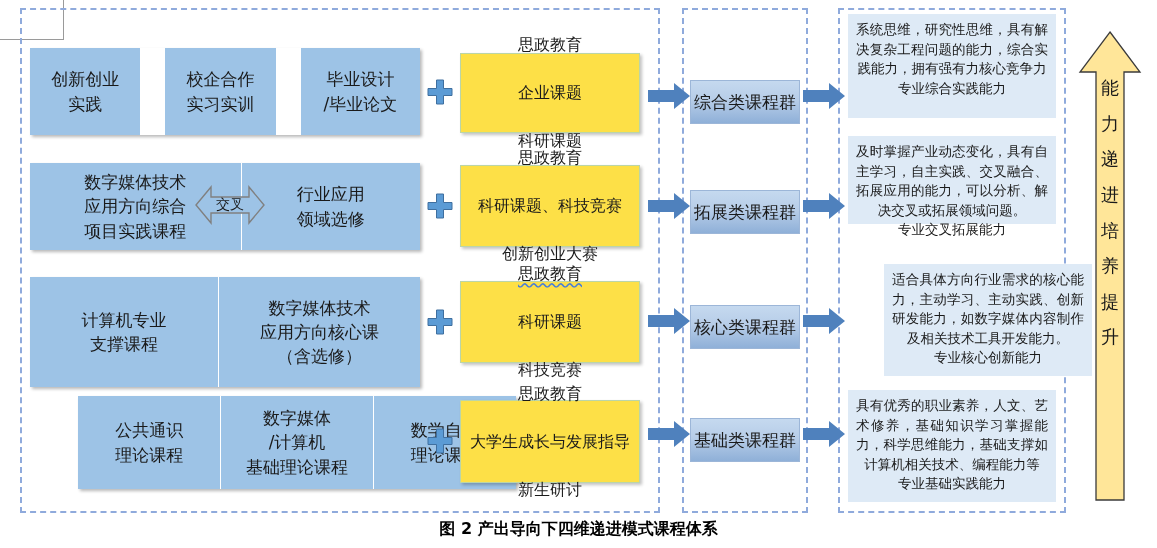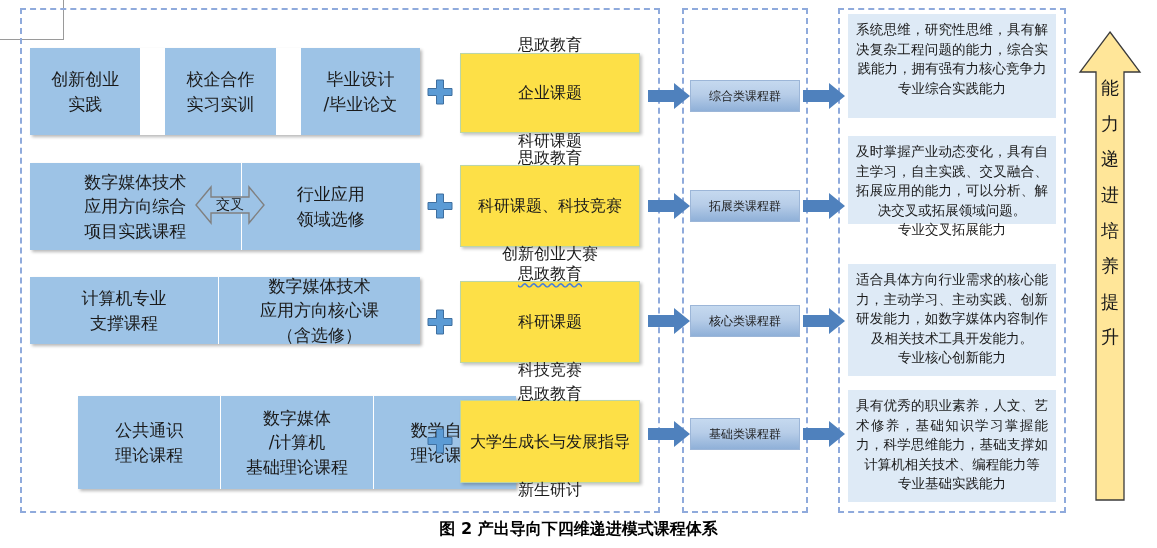--- a/index.html
+++ b/index.html
@@ -45,21 +45,21 @@
     color: #1a1a1a;
     font-size: 17px;
     line-height: 1.42;
     white-space: pre-line;
     position: relative;
   }
   .course-cell:last-child { border-right: none; }
 
   #row1 { left: 30px; top: 48px;  width: 390px; height: 87px; gap: 24px; }
   #row2 { left: 30px; top: 163px; width: 390px; height: 87px; }
-  #row3 { left: 30px; top: 277px; width: 390px; height: 67px; }
+  #row3 { left: 30px; top: 277px; width: 390px; height: 110px; }
   #row4 { left: 30px; top: 396px; width: 438px; height: 93px; margin-left: 48px; }
 
   
   .cross-arrow {
     position: absolute;
     left: 193px; top: 182px;
     width: 74px; height: 46px;
     z-index: 5;
   }
   .cross-arrow .label {
@@ -96,26 +96,26 @@
     text-decoration: underline wavy #4a7fd4;
     text-underline-offset: 3px;
   }
 
   
   .barrow { position: absolute; width: 42px; height: 30px; }
 
   
   .group-box {
     position: absolute;
-    width: 110px; height: 32px;
+    width: 110px; height: 44px;
     background: linear-gradient(to bottom, #C5D9EF 0%, #B7CDE8 45%, #8FB0D8 100%);
     border: 1px solid #9CB6D8;
     box-sizing: border-box;
     display: flex; align-items: center; justify-content: center;
-    font-size: 12px; color: #1a1a1a;
+    font-size: 17px; color: #1a1a1a;
   }
   #cg1 { left: 690px; top: 80px;  }
   #cg2 { left: 690px; top: 190px; }
   #cg3 { left: 690px; top: 305px; }
   #cg4 { left: 690px; top: 418px; }
 
   
   .desc-box {
     position: absolute;
     left: 848px;
@@ -124,21 +124,21 @@
     box-sizing: border-box;
     padding: 6px 8px;
     font-size: 13.5px;
     line-height: 1.45;
     color: #1a1a1a;
     text-align: justify;
     text-align-last: center;
   }
   #desc1 { top: 14px;  height: 104px; }
   #desc2 { top: 136px; height: 88px; }
-  #desc3 { top: 264px; height: 112px; }
+  #desc3 { top: 264px; height: 112px; margin-left: 36px; }
   #desc4 { top: 390px; height: 112px; }
   .desc-last { display: block; text-align: center; }
 
   
   .vert-arrow { position: absolute; left: 1078px; top: 30px; width: 64px; height: 472px; }
   .vert-arrow-text {
     position: absolute;
     left: 1095px; top: 70px;
     width: 30px;
     font-size: 18px;

